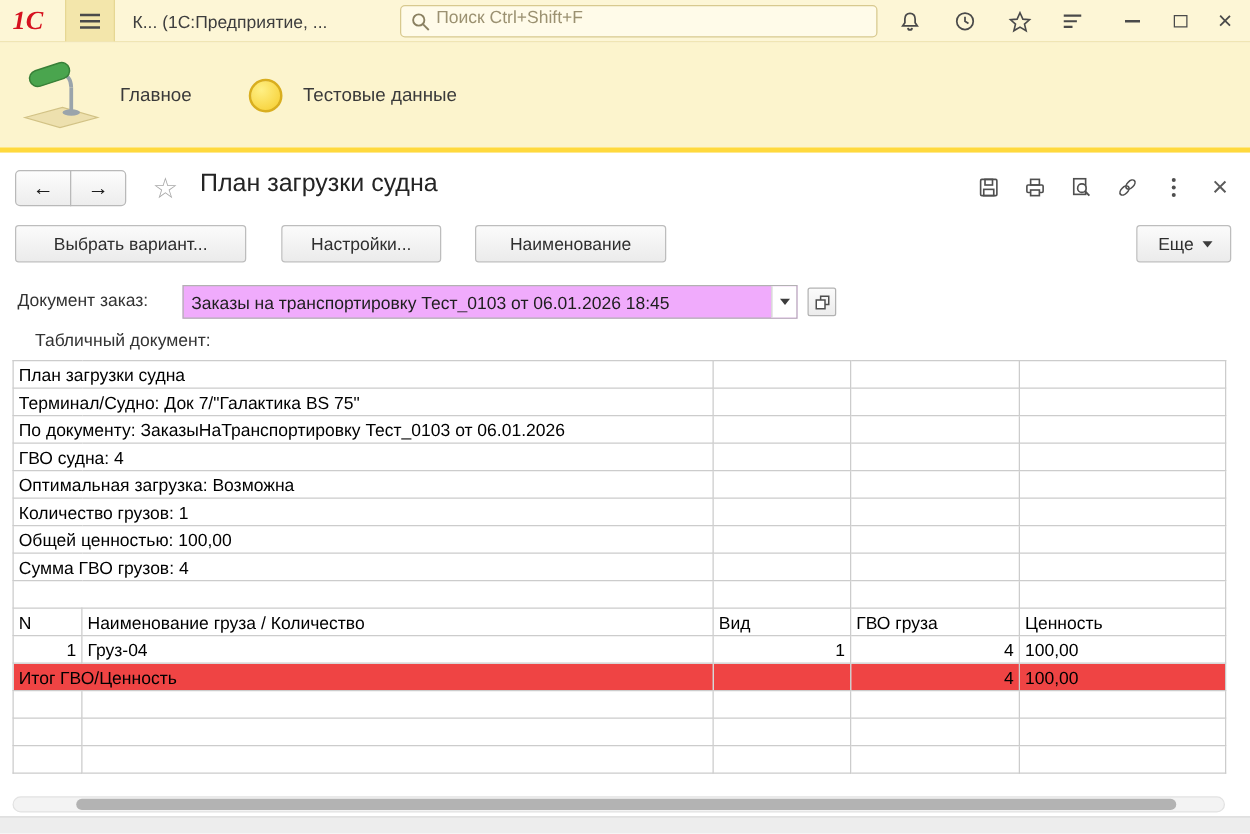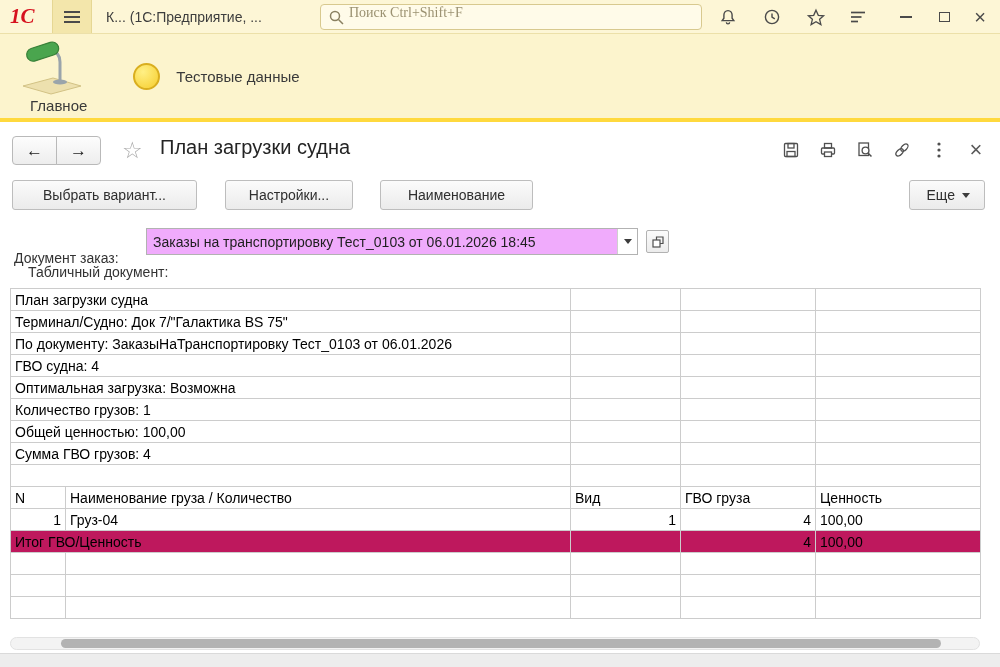--- a/index.html
+++ b/index.html
@@ -6,32 +6,32 @@
   html,body { width:1000px; height:667px; font-family:"Liberation Sans","DejaVu Sans",sans-serif; background:#fff; overflow:hidden; }
   .app { position:relative; width:1000px; height:667px; background:#fff; }
 
   
   .titlebar { position:absolute; left:0; top:0; width:1000px; height:34px; background:#fdf6d6; border-bottom:1px solid #ece0a9; }
   .logo { position:absolute; left:10px; top:4px; font-family:"Liberation Serif","DejaVu Serif",serif; font-weight:bold; font-style:italic; font-size:21px; color:#d6121f; }
   .hamburger-btn { position:absolute; left:52px; top:0; width:40px; height:33px; background:#f3e6ab; border:none; border-left:1px solid #e6d793; border-right:1px solid #e6d793; display:flex; align-items:center; justify-content:center; cursor:pointer; }
   .window-title { position:absolute; left:106px; top:9px; width:205px; font-size:14px; color:#3d3d3d; white-space:nowrap; overflow:hidden; text-overflow:ellipsis; }
   .search-wrap { position:absolute; left:320px; top:4px; width:382px; height:26px; background:#fffbe9; border:1px solid #d8c98f; border-radius:4px; }
   .search-wrap svg { position:absolute; left:7px; top:4px; }
-  .search-input { position:absolute; left:28px; top:1px; width:348px; height:14px; border:none; background:transparent; font-size:14px; color:#3d3d3d; outline:none; font-family:Liberation Serif, serif; }
+  .search-input { position:absolute; left:28px; top:1px; width:348px; height:14px; border:none; background:transparent; font-size:14px; color:#3d3d3d; outline:none; font-family:Liberation Sans, sans-serif; }
   .search-input::placeholder { color:#9b9171; }
   .tb-icon { position:absolute; top:6px; width:24px; height:22px; display:flex; align-items:center; justify-content:center; cursor:pointer; background:none; border:none; }
   .tb-close-glyph { font-size:20px; color:#4a4a4a; line-height:20px; }
   .min-bar { width:12px; height:2px; background:#4a4a4a; }
   .max-box { width:11px; height:10px; border:1.5px solid #4a4a4a; }
 
   
   .sections { position:absolute; left:0; top:34px; width:1000px; height:88px; background:#fcf4cd; border-bottom:4px solid #ffd93d; display:flex; align-items:center; }
   .section-item { display:flex; align-items:center; cursor:pointer; }
   .section-item .label { font-size:15px; color:#3a3a3a; }
-  .section-main { margin-left:16px;flex-direction:column; }
+  .section-main { margin-left:16px; }
   .section-main .label { margin-left:14px; }
   .section-test { margin-left:46px; }
   .circle-icon { width:27px; height:27px; border-radius:50%; background:radial-gradient(circle at 35% 30%, #fff085, #f6cd2e); border:2px solid #d9ae1f; }
   .section-test .label { margin-left:16px; }
 
   
   .content { position:absolute; left:0; top:126px; width:1000px; height:527px; background:#fff; }
 
   .navrow { position:absolute; left:0; top:8px; width:1000px; height:34px; }
   .histgroup { position:absolute; left:12px; top:2px; display:flex; }
@@ -46,33 +46,33 @@
 
   .btnrow { position:absolute; left:0; top:54px; width:1000px; height:32px; }
   .cmd-btn { position:absolute; top:0; height:30px; background:linear-gradient(#fbfbfb,#ebebeb); border:1px solid #bdbdbd; border-radius:3px; font-size:14px; color:#2e2e2e; cursor:pointer; font-family:inherit; padding:0 14px; }
   .btn-variant { left:12px; width:185px; }
   .btn-settings { left:225px; width:128px; }
   .btn-generate { left:380px; width:153px; }
   .btn-more { left:auto; right:15px; width:76px; display:flex; align-items:center; justify-content:flex-end; gap:7px; }
   .caret-down { width:0; height:0; border-left:4px solid transparent; border-right:4px solid transparent; border-top:5px solid #3c3c3c; display:inline-block; }
 
   .docrow { position:absolute; left:0; top:100px; width:1000px; height:30px; }
-  .doc-label { position:absolute; left:14px; top:24px; font-size:14px; color:#333; }
+  .doc-label { position:absolute; left:14px; top:6px; font-size:14px; color:#333; }
   .doc-field { position:absolute; left:146px; top:2px; width:492px; height:27px; border:1px solid #b2b2b2; background:#f0abfc; }
   .doc-input { position:absolute; left:0; top:0; width:470px; height:25px; border:none; outline:none; font-size:14px; color:#1e1e1e; padding:0 6px; font-family:inherit; background:transparent; }
   .combo-arrow { position:absolute; right:0; top:0; width:20px; height:25px; border-left:1px solid #cfcfcf; display:flex; align-items:center; justify-content:center; cursor:pointer; background:#fff; }
   .open-btn { position:absolute; left:646px; top:4px; width:23px; height:23px; background:linear-gradient(#fbfbfb,#ececec); border:1px solid #b2b2b2; border-radius:2px; display:flex; align-items:center; justify-content:center; cursor:pointer; }
 
   .tablabel { position:absolute; left:28px; top:138px; font-size:14px; color:#333; }
 
   
   .sheet { position:absolute; left:10px; top:162px; width:970px; border-collapse:collapse; table-layout:fixed; font-size:14px; color:#000; border:1px solid #6f6f6f; }
   .sheet td { border:1px solid #cccccc; height:22px; padding:0 4px; vertical-align:middle; white-space:nowrap; overflow:hidden; }
   .sheet .num { text-align:right; }
-  .sheet tr.total td { background:#be185d; }
+  .sheet tr.total td { background:#ef4444; }
   .c-n { width:55px; } .c-name { width:505px; } .c-kind { width:110px; } .c-gvo { width:135px; } .c-val { width:165px; }
 
   .hscroll { position:absolute; left:10px; top:511px; width:970px; height:13px; background:#f3f3f3; border:1px solid #e2e2e2; border-radius:7px; }
   .hscroll-thumb { position:absolute; left:50px; top:1px; width:880px; height:9px; background:#b3b3b3; border-radius:5px; cursor:grab; }
 
   .footer-strip { position:absolute; left:0; top:653px; width:1000px; height:14px; background:#ededed; border-top:1px solid #dadada; }
 
   svg { display:block; }
 </style>
 </head>

